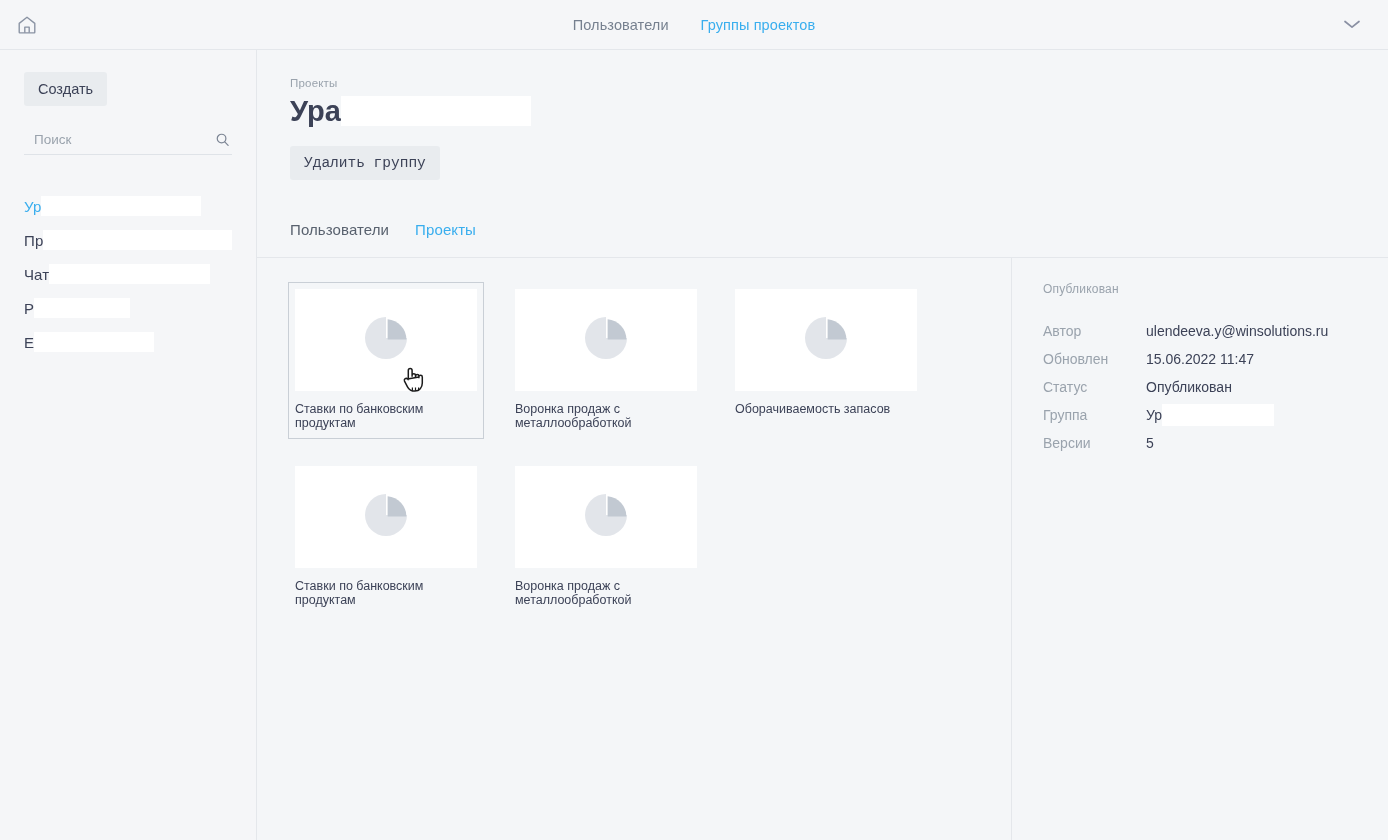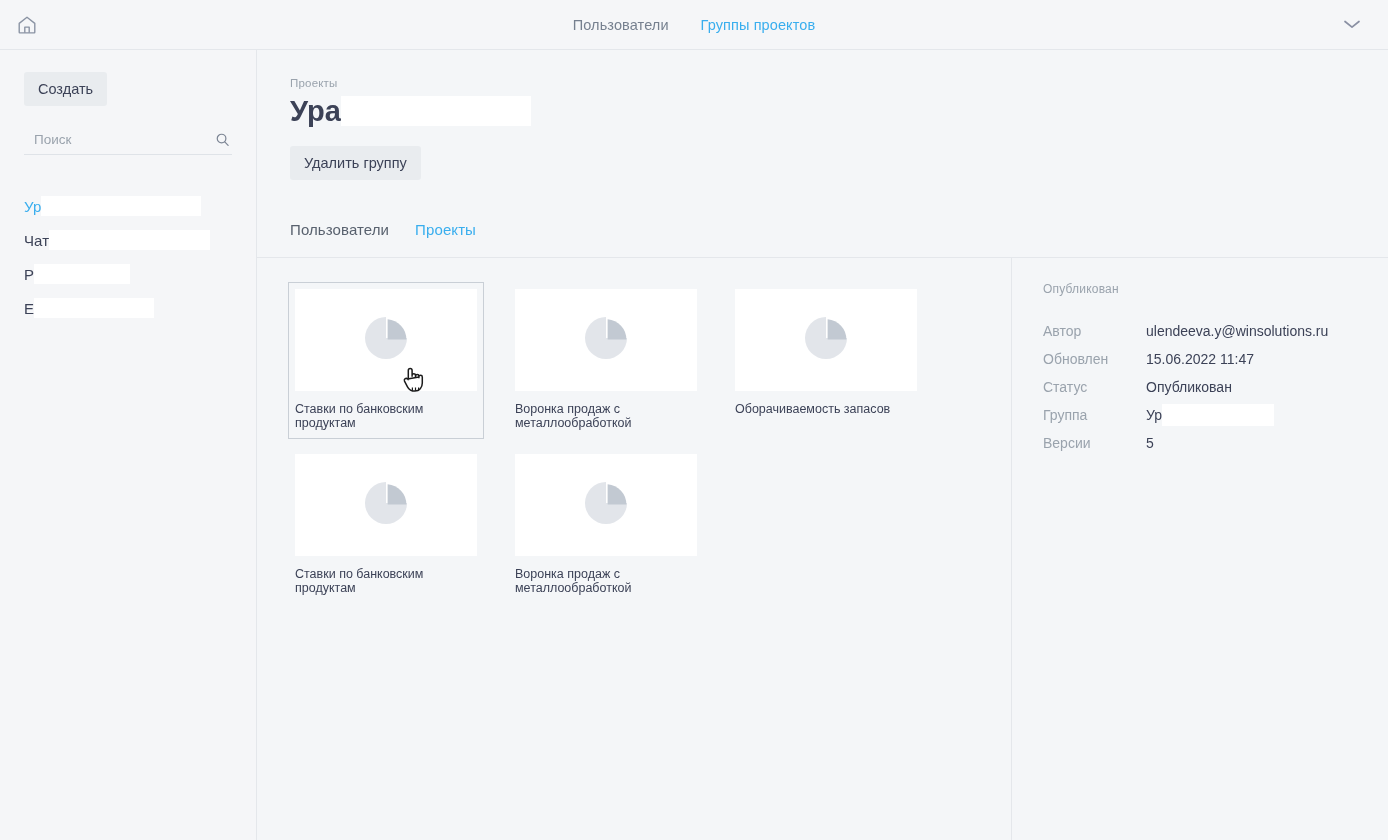--- a/index.html
+++ b/index.html
@@ -158,21 +158,21 @@
     align-items: center;
   }
   .group-title .redact { height: 30px; }
 
   .delete-btn {
     margin-top: 20px;
     background: #e9ecef;
     border: none;
     border-radius: 3px;
     color: #3c4257;
-    font-family: Liberation Sans, sans-serif;
+    font-family: Liberation Mono, monospace;
     font-size: 14.5px;
     padding: 9px 14px;
     cursor: pointer;
   }
 
   .tabs {
     margin: 41px 0 0 33px;
     display: flex;
     gap: 26px;
     padding-bottom: 19px;
@@ -196,21 +196,21 @@
   .grid-pane {
     flex: 1;
     border-right: 1px solid #e4e7eb;
     padding: 24px 0 0 31px;
     min-width: 0;
     position: relative;
   }
   .grid {
     display: flex;
     flex-wrap: wrap;
-    gap: 8px 24px;
+    gap: 20px 24px;
     width: 680px;
   }
   .card {
     width: 196px;
     padding: 6px;
     border: 1px solid transparent;
     cursor: pointer;
   }
   .card.selected { border-color: #c9cfd6; }
   .thumb {
@@ -309,20 +309,24 @@
         </svg>
       </span>
     </div>
 
     <div class="group-list">
       <div class="group-item active">
         <span>Ур</span>
         <span class="redact" style="width:160px"></span>
       </div>
       <div class="group-item">
+        <span>Пр</span>
+        <span class="redact" style="width:192px"></span>
+      </div>
+      <div class="group-item">
         <span>Чат</span>
         <span class="redact" style="width:161px"></span>
       </div>
       <div class="group-item">
         <span>Р</span>
         <span class="redact" style="width:96px"></span>
       </div>
       <div class="group-item">
         <span>Е</span>
         <span class="redact" style="width:120px"></span>

